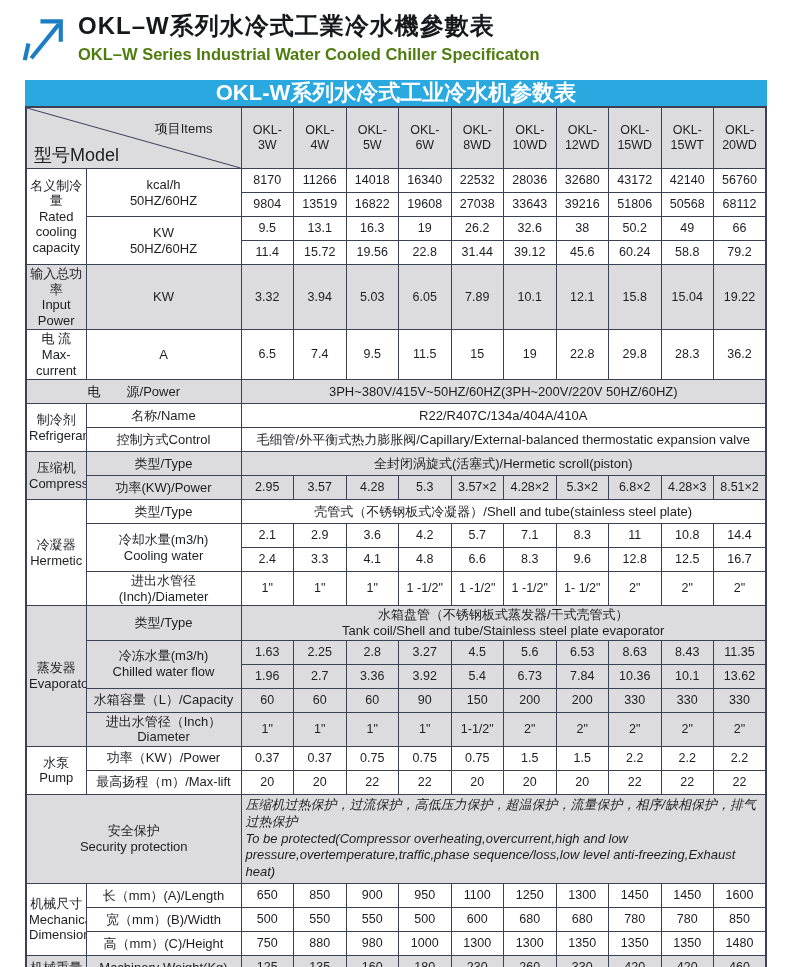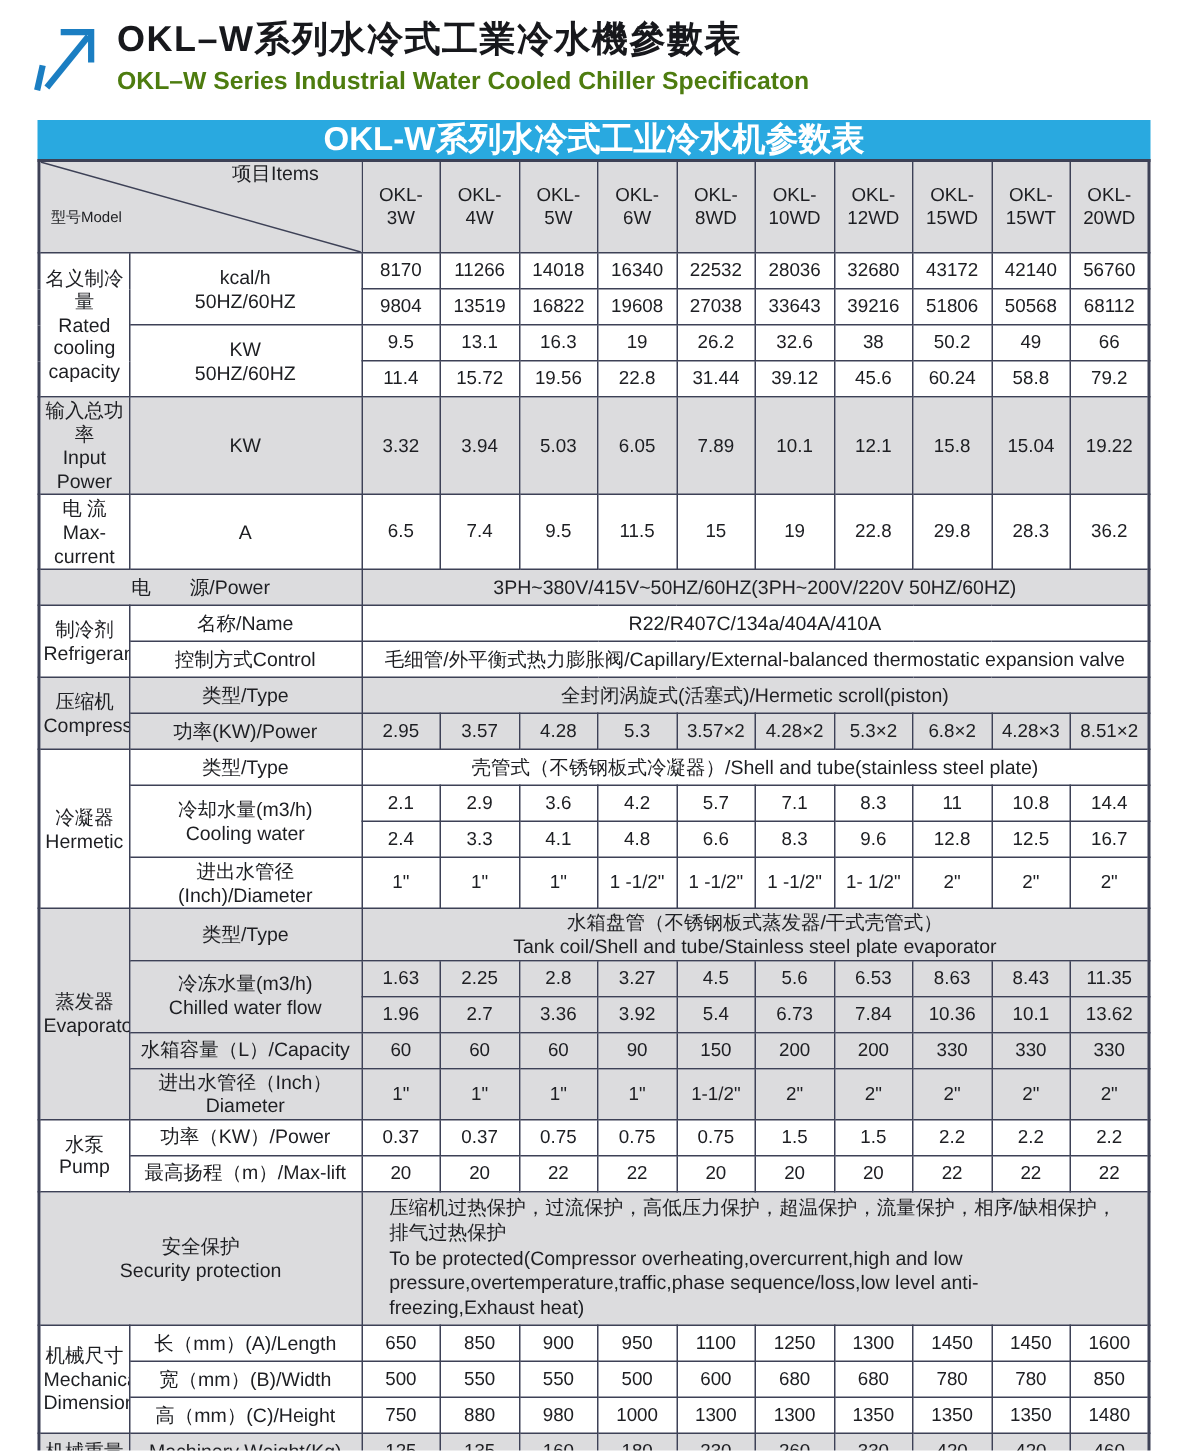--- a/index.html
+++ b/index.html
@@ -21,26 +21,26 @@
   }
   table{width:100%;border-collapse:collapse;table-layout:fixed;border:2px solid #3d4156;}
   th,td{
     border:1px solid #3d4156;text-align:center;vertical-align:middle;
     padding:1px 2px;white-space:pre-line;line-height:1.2;overflow:hidden;
   }
   thead th{background:#dcdcde;font-weight:400;font-size:12.5px;height:30px;}
   td{font-size:12.5px;height:21px;background:#ffffff;}
   td.sec,td.item{font-size:13px;}
   td.span{font-size:13px;}
-  td.spanl{font-size:13px;text-align:left;padding:2px 18px;line-height:1.3;}
+  td.spanl{font-size:13px;text-align:left;padding:2px 4px;line-height:1.3;font-style:italic;}
   tr.shade td{background:#dcdcde;}
   th.corner{position:relative;padding:0;}
   th.corner svg{position:absolute;left:0;top:0;width:100%;height:100%;}
-  .corner-model{position:absolute;left:7px;bottom:16px;font-size:10px;}
-  .corner-items{position:absolute;right:28px;top:0;font-size:13px;}
+  .corner-model{position:absolute;left:7px;bottom:1px;font-size:18px;}
+  .corner-items{position:absolute;right:28px;top:13px;font-size:13px;}
 </style>
 </head>
 <body>
 
 <div class="page-header">
   <div class="logo">
     <svg viewBox="0 0 52 56" width="48" height="52">
       <g fill="none" stroke="#1b7ec2" stroke-width="4.5">
         <path d="M10 50 L40 13"></path>
         <path d="M20 10 L42 10 L42 32"></path>

